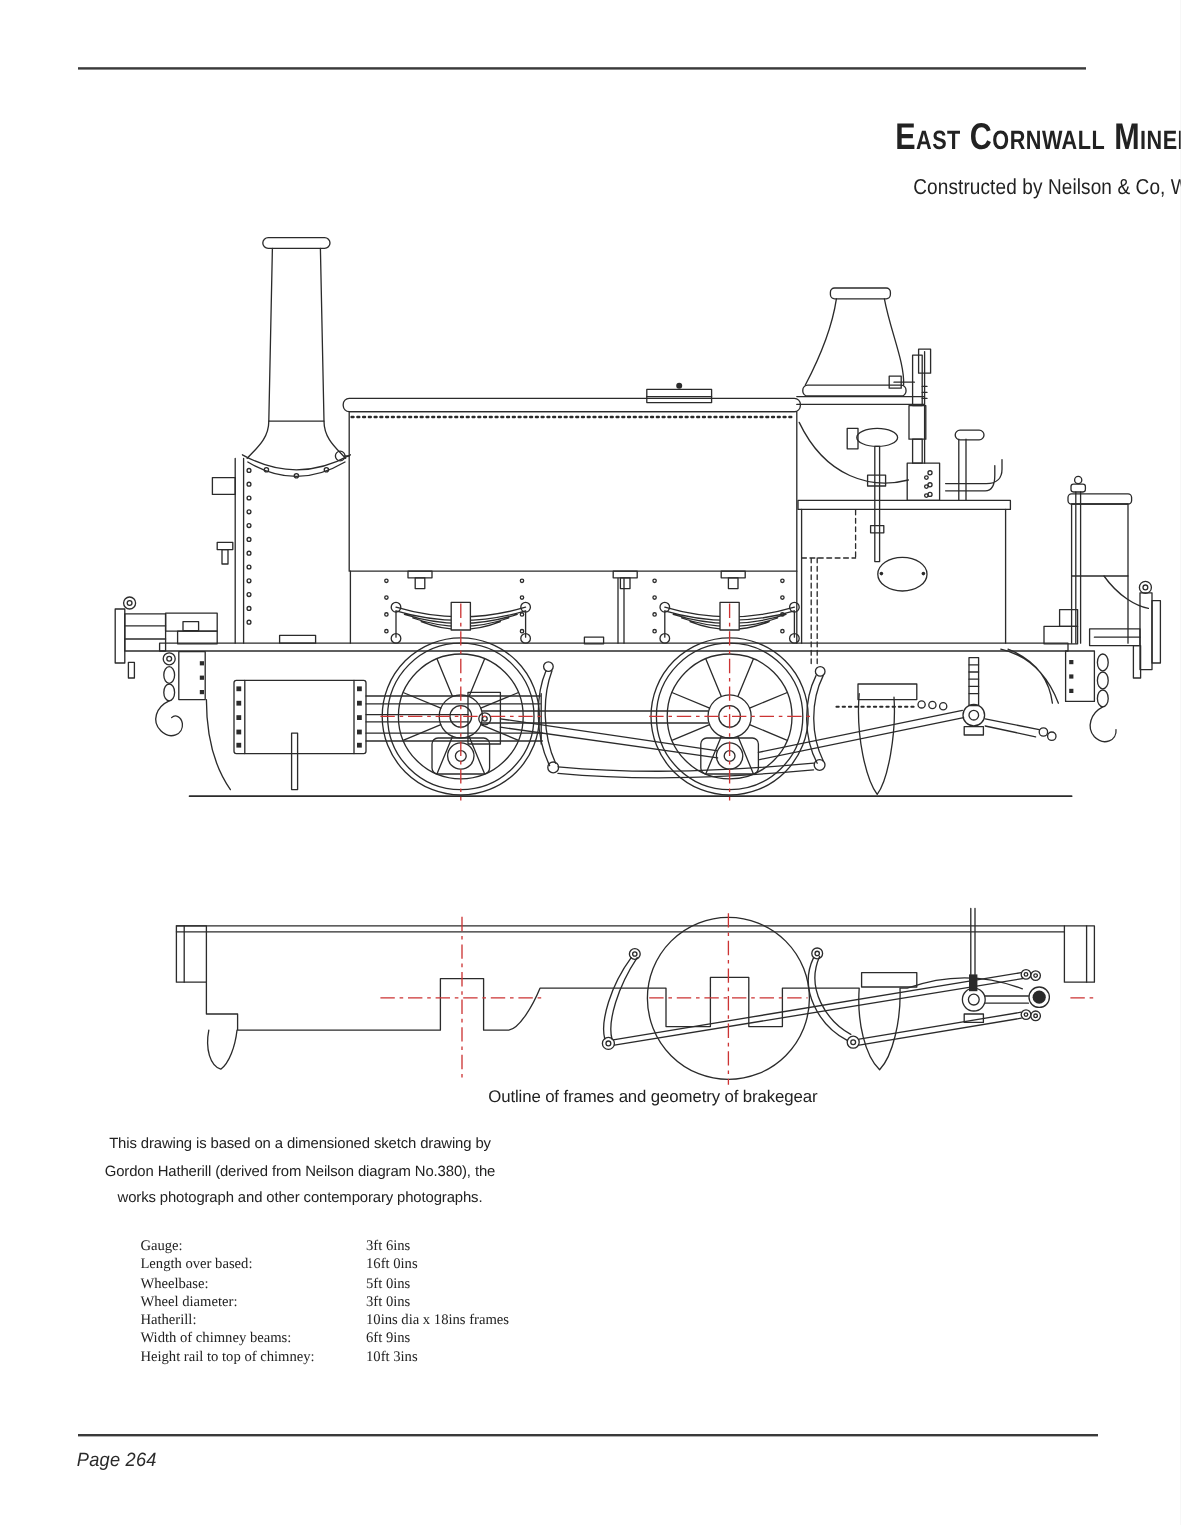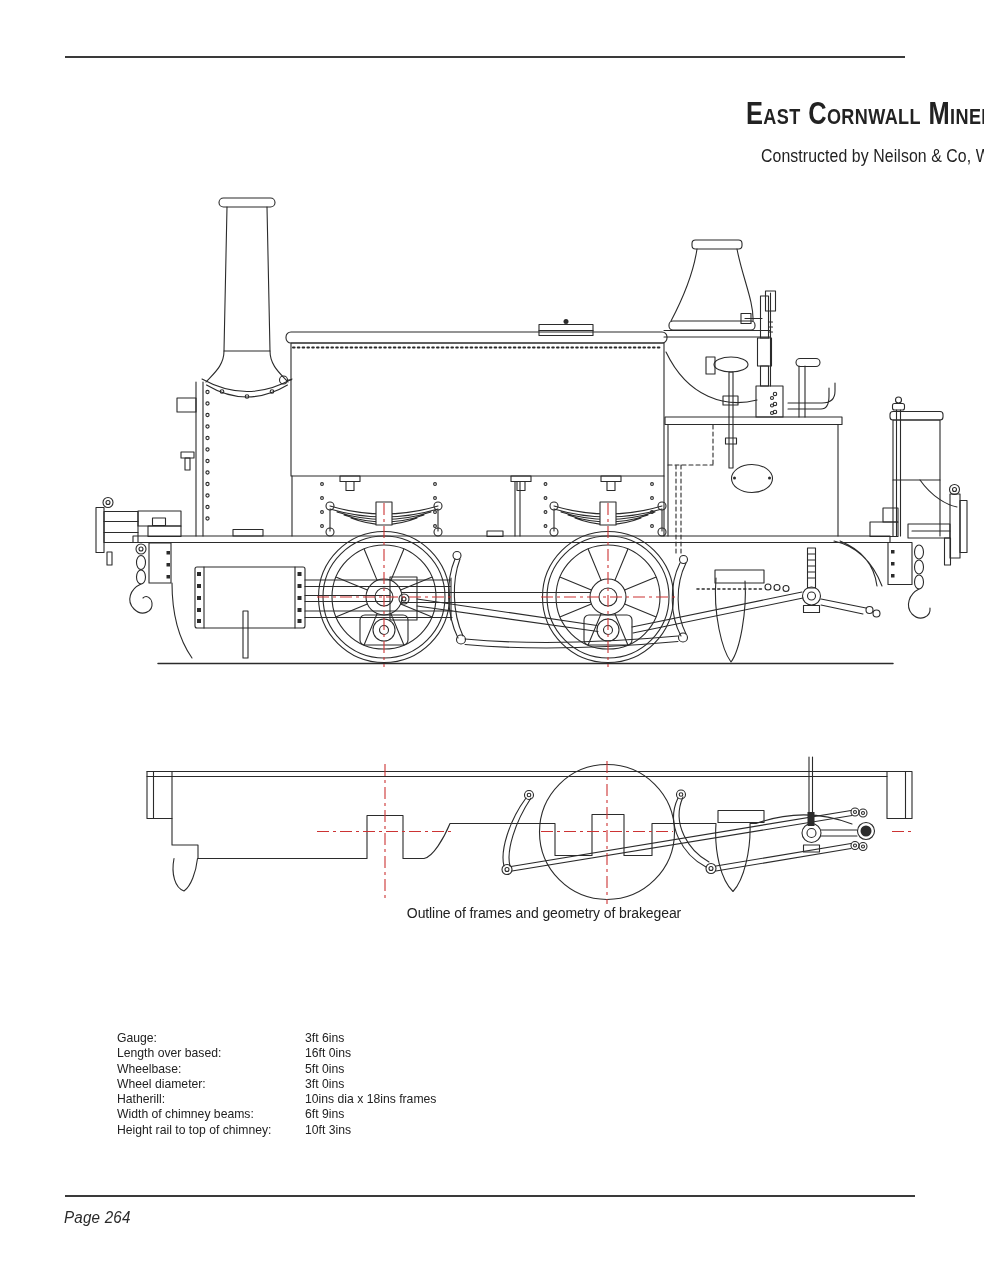--- a/index.html
+++ b/index.html
@@ -33,21 +33,21 @@
 
   .caption{
     position:absolute;left:344px;top:905px;width:400px;text-align:center;
     font-size:14px;font-weight:400;letter-spacing:-.1px;color:#222;
   }
   .notes{
     position:absolute;left:60px;top:942px;width:380px;text-align:center;
     font-size:12.4px;line-height:22.5px;letter-spacing:-.1px;color:#222;
   }
   .specs{position:absolute;left:117px;top:1031px;font-size:12.2px;line-height:15.3px;color:#222;}
-  .spec-row{display:flex;}
+  .spec-row{display:flex;font-family:Liberation Serif, serif;}
   .spec-label{width:188px;}
   .spec-value{white-space:nowrap;}
   .page-number{
     position:absolute;left:64px;top:1209px;font-size:16px;font-style:italic;
     letter-spacing:.2px;color:#2a2a2a;transform:scaleX(.95);transform-origin:left top;
   }
 </style>
 </head>
 <body>
 
@@ -394,20 +394,25 @@
       <path d="M385,764 V901"></path>
         <path d="M607,761 V904"></path>
       <path d="M317,831.5 H452"></path>
         <path d="M541,831.5 H673"></path>
         <path d="M892,831.5 H912"></path>
     </g>
   </svg>
 
   <div class="caption">Outline of frames and geometry of brakegear</div>
 
+  <div class="notes">
+    <div>This drawing is based on a dimensioned sketch drawing by</div>
+    <div>Gordon Hatherill (derived from Neilson diagram No.380), the</div>
+    <div>works photograph and other contemporary photographs.</div>
+  </div>
 
   <div class="specs">
     <div class="spec-row">
       <span class="spec-label">Gauge:</span>
       <span class="spec-value">3ft 6ins</span>
     </div>
     <div class="spec-row">
       <span class="spec-label">Length over based:</span>
       <span class="spec-value">16ft 0ins</span>
     </div>

